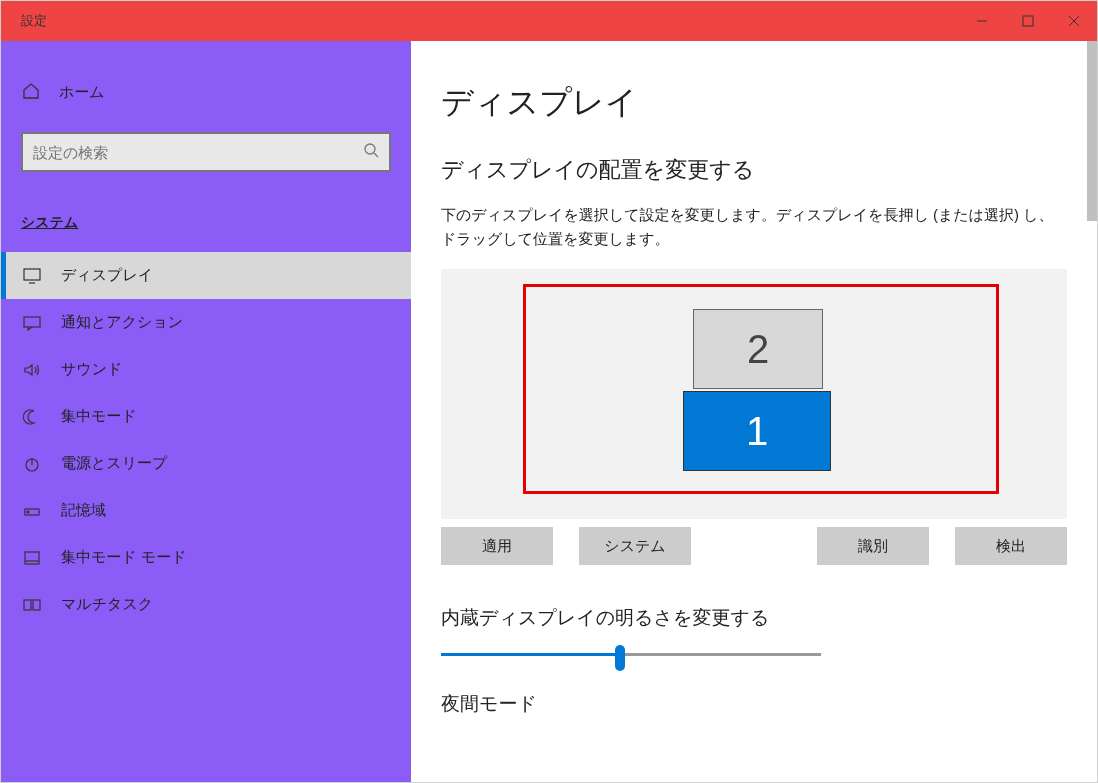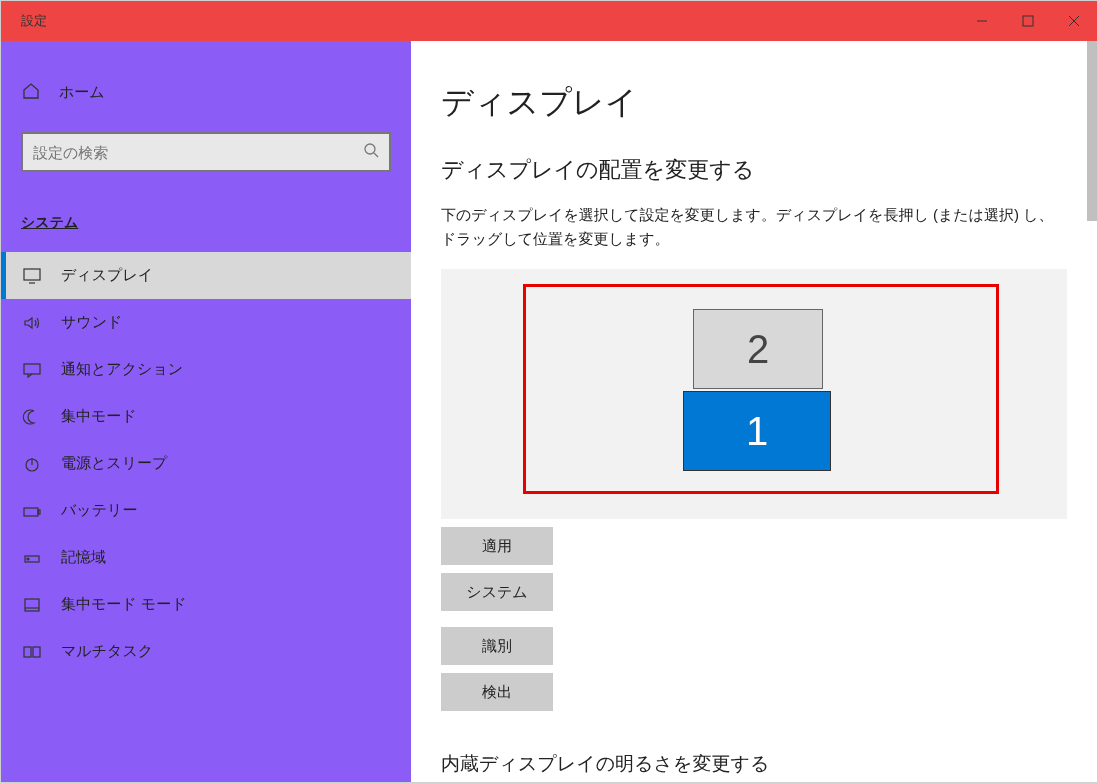--- a/index.html
+++ b/index.html
@@ -171,23 +171,22 @@
   border: 1px solid #333;
   display: flex;
   align-items: center;
   justify-content: center;
   font-size: 40px;
   color: #fff;
   font-weight: 300;
 }
 .button-row {
   display: flex;
-  gap: 8px;
+  gap: 26px;
   margin-top: 8px;
-  flex-direction: column;
 }
 .button-row .spacer { flex: 1; }
 .btn {
   background: #ccc;
   width: 112px;
   height: 38px;
   display: flex;
   align-items: center;
   justify-content: center;
   font-size: 15px;
@@ -295,61 +294,52 @@
         <svg width="20" height="18">
             <rect x="2" y="2" width="16" height="11"></rect>
             <line x1="7" y1="16" x2="13" y2="16"></line>
           </svg>
       </span>
       <span>ディスプレイ</span>
     </div>
     <div class="nav-item">
       <span class="icon">
         <svg width="20" height="18">
+            <rect x="2" y="3" width="16" height="10"></rect>
+            <path d="M6 13 L6 16 L10 13"></path>
+          </svg>
+      </span>
+      <span>通知とアクション</span>
+    </div>
+    <div class="nav-item">
+      <span class="icon">
+        <svg width="20" height="18">
             <path d="M3 7 L6 7 L10 4 L10 14 L6 11 L3 11 Z"></path>
             <path d="M13 6 Q15 9 13 12"></path>
             <path d="M15 4 Q18 9 15 14"></path>
           </svg>
       </span>
       <span>サウンド</span>
     </div>
     <div class="nav-item">
       <span class="icon">
         <svg width="20" height="18">
-            <rect x="2" y="3" width="16" height="10"></rect>
-            <path d="M6 13 L6 16 L10 13"></path>
-          </svg>
-      </span>
-      <span>通知とアクション</span>
-    </div>
-    <div class="nav-item">
-      <span class="icon">
-        <svg width="20" height="18">
             <path d="M12 3 A7 7 0 1 0 12 15 A5 5 0 0 1 12 3"></path>
           </svg>
       </span>
       <span>集中モード</span>
     </div>
     <div class="nav-item">
       <span class="icon">
         <svg width="20" height="18">
             <circle cx="10" cy="10" r="6"></circle>
             <line x1="10" y1="3" x2="10" y2="10"></line>
           </svg>
       </span>
       <span>電源とスリープ</span>
-    </div>
-    <div class="nav-item">
-      <span class="icon">
-        <svg width="20" height="18">
-            <rect x="2" y="6" width="14" height="8"></rect>
-            <rect x="16" y="8" width="2" height="4"></rect>
-          </svg>
-      </span>
-      <span>バッテリー</span>
     </div>
     <div class="nav-item">
       <span class="icon">
         <svg width="20" height="18">
             <rect x="3" y="7" width="14" height="6"></rect>
             <circle cx="6" cy="10" r="1" fill="#333"></circle>
           </svg>
       </span>
       <span>記憶域</span>
     </div>

